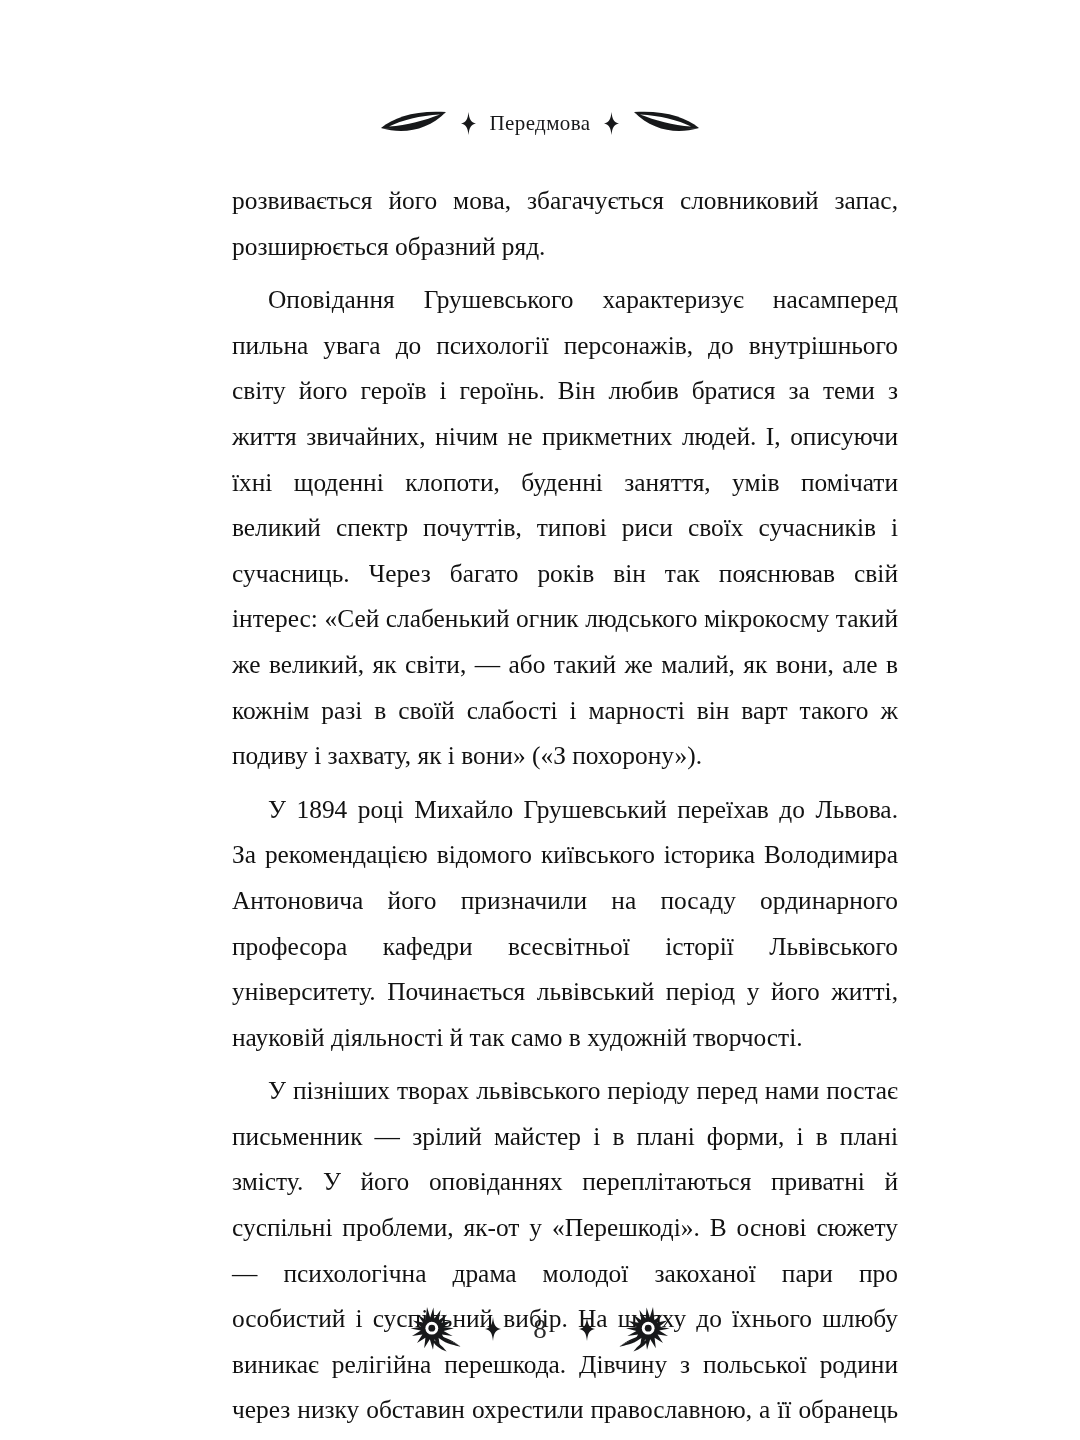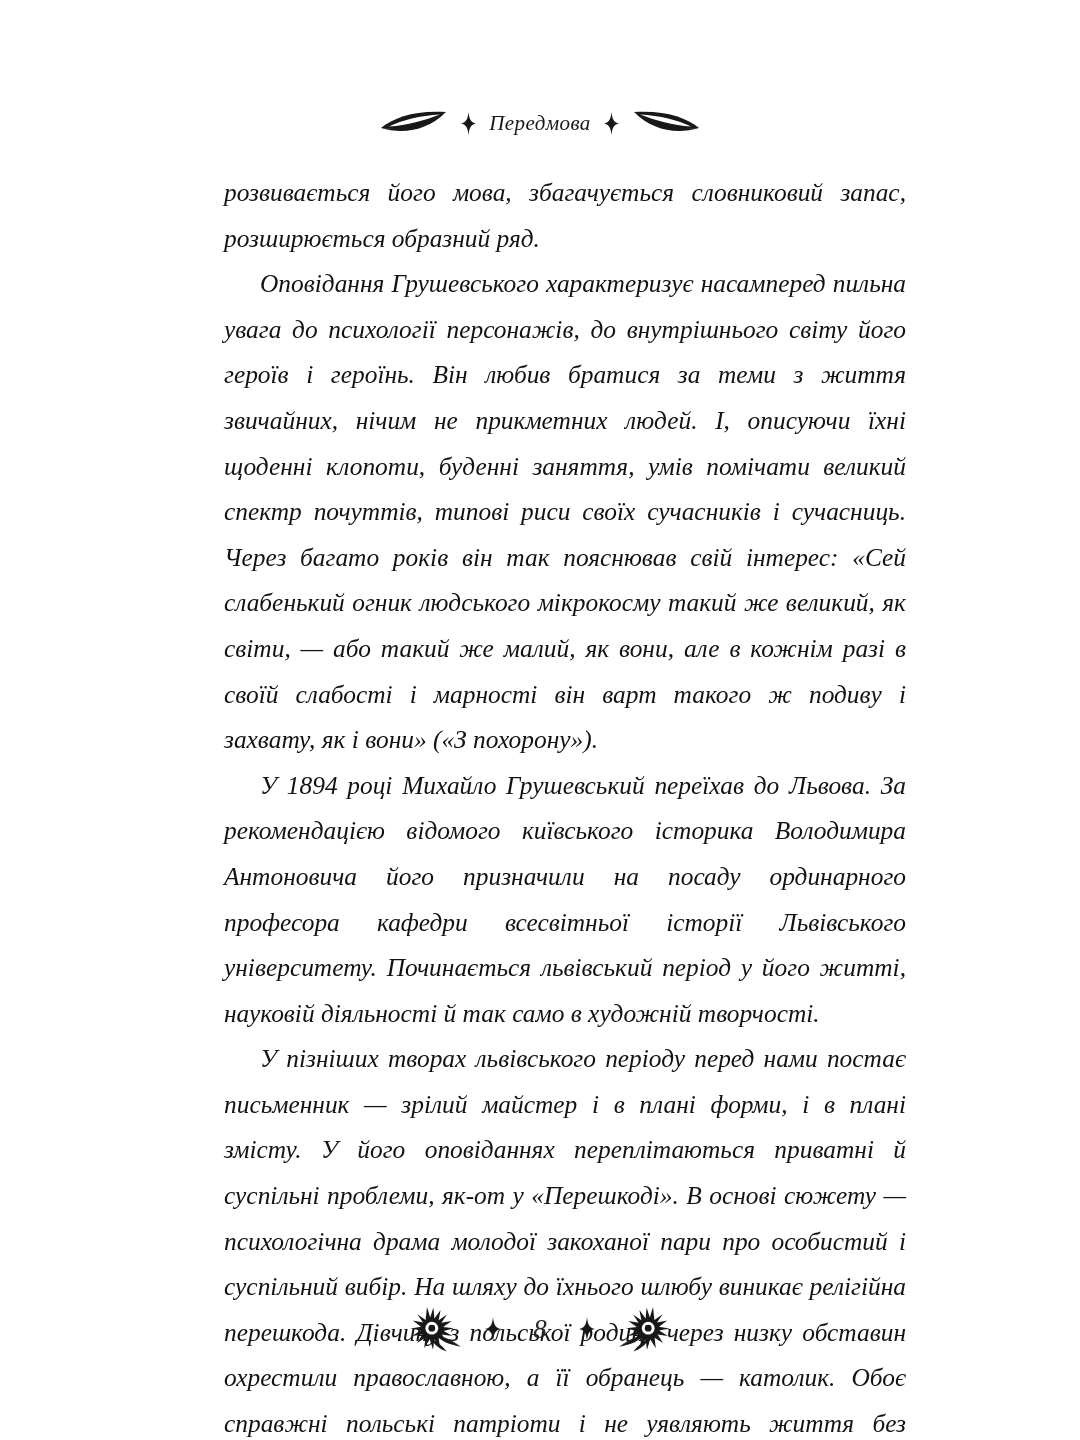--- a/index.html
+++ b/index.html
@@ -12,21 +12,20 @@
   .page {
     position: relative;
     width: 1080px;
     height: 1440px;
     margin: 0 auto;
     background: #ffffff;
     overflow: hidden;
     box-sizing: border-box;
     font-family: "Liberation Serif", "DejaVu Serif", serif;
     color: #1a1a1a;
-    font-style: italic;
   }
 
   
   .running-head {
     position: absolute;
     top: 103px;
     left: 0;
     width: 1080px;
     display: flex;
     align-items: center;
@@ -69,21 +68,21 @@
     text-align: justify;
     text-justify: inter-word;
     font-size: 25.4px;
     line-height: 45.6px;
     color: #121212;
     hyphens: manual;
     -webkit-hyphens: manual;
   }
 
   .body-text p {
-    margin: 0;
+    margin: 8px;
     text-indent: 0;
   }
 
   .body-text p.indent {
     text-indent: 36px;
   }
 
   
   .body-text p { text-align-last: left; }
 

